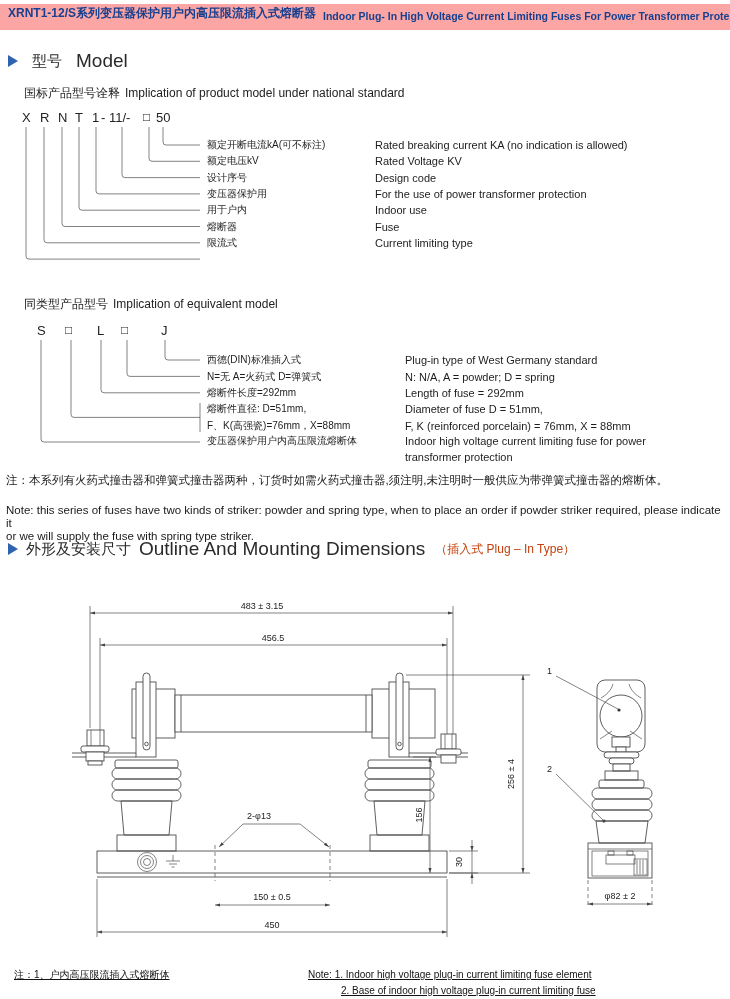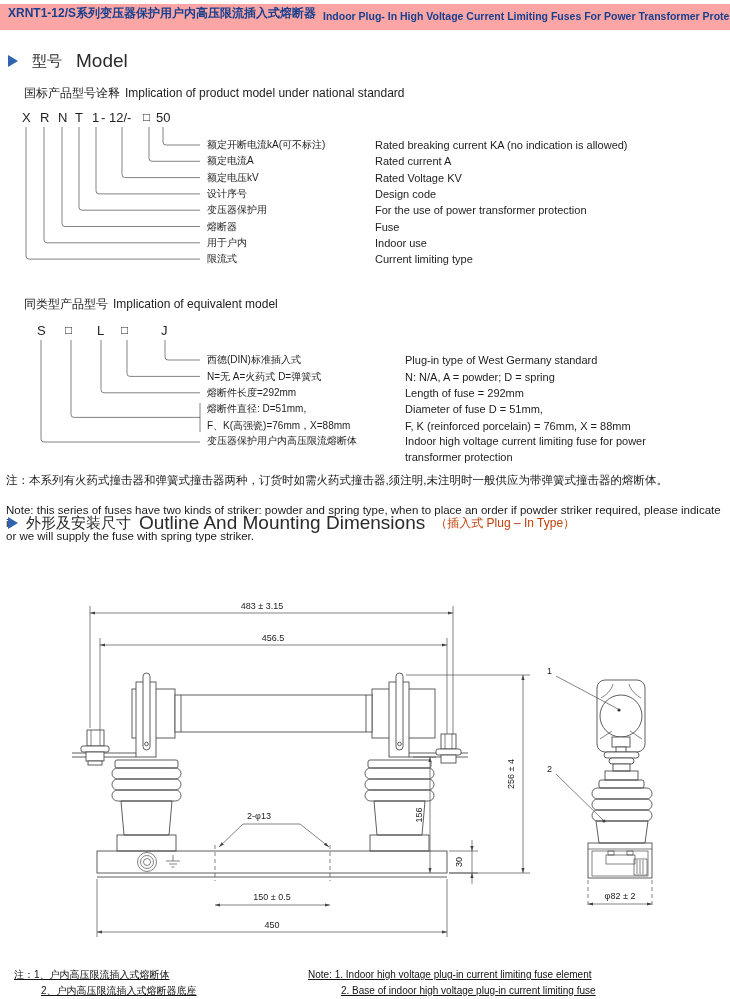--- a/index.html
+++ b/index.html
@@ -73,21 +73,21 @@
     <span>国标产品型号诠释</span><span class="sp">Implication of product model under national standard</span>
   </div>
 
   <div class="code" style="top:110px;">
     <span style="left:22px">X</span>
     <span style="left:40px">R</span>
     <span style="left:58px">N</span>
     <span style="left:75px">T</span>
     <span style="left:92px">1</span>
     <span style="left:101px">-</span>
-    <span style="left:109px">12/-</span>
+    <span style="left:109px">11/-</span>
     <span style="left:143px;font-size:12px;">□</span>
     <span style="left:156px">50</span>
   </div>
 
   <svg class="ovl" style="top:110px;" width="210" height="160" viewBox="0 0 210 160">
     <path class="lt" d="M163,17 V32   Q163,35   166,35   H200"></path>
     <path class="lt" d="M149,17 V48.3 Q149,51.3 152,51.3 H200"></path>
     <path class="lt" d="M122,17 V64.6 Q122,67.6 125,67.6 H200"></path>
     <path class="lt" d="M96,17  V80.9 Q96,83.9  99,83.9  H200"></path>
     <path class="lt" d="M79,17  V97.2 Q79,100.2 82,100.2 H200"></path>
@@ -95,42 +95,38 @@
     <path class="lt" d="M44,17  V129.8 Q44,132.8 47,132.8 H200"></path>
     <path class="lt" d="M26,17  V146.1 Q26,149.1 29,149.1 H200"></path>
   </svg>
 
   <div class="rows rows1" style="top:137px;left:207px;width:516px;">
     <div class="mrow">
         <span class="zh">额定开断电流kA(可不标注)</span>
         <span class="en">Rated breaking current KA (no indication is allowed)</span>
       </div>
     <div class="mrow">
-        <span class="zh">额定电流A</span>
-        <span class="en">Rated current A</span>
-      </div>
-    <div class="mrow">
         <span class="zh">额定电压kV</span>
         <span class="en">Rated Voltage KV</span>
       </div>
     <div class="mrow">
         <span class="zh">设计序号</span>
         <span class="en">Design code</span>
       </div>
     <div class="mrow">
         <span class="zh">变压器保护用</span>
         <span class="en">For the use of power transformer protection</span>
       </div>
     <div class="mrow">
+        <span class="zh">用于户内</span>
+        <span class="en">Indoor use</span>
+      </div>
+    <div class="mrow">
         <span class="zh">熔断器</span>
         <span class="en">Fuse</span>
-      </div>
-    <div class="mrow">
-        <span class="zh">用于户内</span>
-        <span class="en">Indoor use</span>
       </div>
     <div class="mrow">
         <span class="zh">限流式</span>
         <span class="en">Current limiting type</span>
       </div>
   </div>
 
   <div class="subhead" style="top:296px;">
     <span>同类型产品型号</span><span class="sp">Implication of equivalent model</span>
   </div>
@@ -181,21 +177,21 @@
       </span>
     </div>
   </div>
 
   <div class="note">
     <div class="nzh">注：本系列有火药式撞击器和弹簧式撞击器两种，订货时如需火药式撞击器,须注明,未注明时一般供应为带弹簧式撞击器的熔断体。</div>
     <div class="nen">Note: this series of fuses have two kinds of striker: powder and spring type, when to place an order if powder striker required, please indicate it</div>
     <div class="nen">or we will supply the fuse with spring type striker.</div>
   </div>
 
-  <div class="sechead" style="top:512px;gap:8px;">
+  <div class="sechead" style="top:538px;gap:8px;">
     <span class="tri"></span>
     <span class="t1">外形及安装尺寸</span>
     <span class="t2">Outline And Mounting Dimensions</span>
     <span class="t3">（插入式  Plug – In Type）</span>
   </div>
 
   <svg class="draw" width="730" height="372" viewBox="0 0 730 372">
     <defs>
       <marker id="arr" viewBox="0 0 8 6" refX="7.5" refY="3" markerWidth="8" markerHeight="6" orient="auto-start-reverse">
         <path d="M0,0.6 L7.5,3 L0,5.4 Z" fill="#444"></path>
@@ -382,20 +378,19 @@
         <line class="lt" x1="588" y1="302" x2="588" y2="330" stroke-dasharray="4 3"></line>
         <line class="lt" x1="652" y1="302" x2="652" y2="330" stroke-dasharray="4 3"></line>
         <line class="lt" x1="588" y1="326" x2="652" y2="326" marker-start="url(#arr)" marker-end="url(#arr)"></line>
         <text class="dtx" x="620" y="321" text-anchor="middle">φ82 ± 2</text>
       </g>
     </g>
   </svg>
 
   <div class="foot fzh">
     <div>注：1、户内高压限流插入式熔断体</div>
-    <div class="ind1">2、户内高压限流插入式熔断器底座</div>
   </div>
   <div class="foot fen">
     <div>Note: 1. Indoor high voltage plug-in current limiting fuse element</div>
     <div class="ind2">2. Base of indoor high voltage plug-in current limiting fuse</div>
   </div>
 
 </div>
 
 </body></html>

